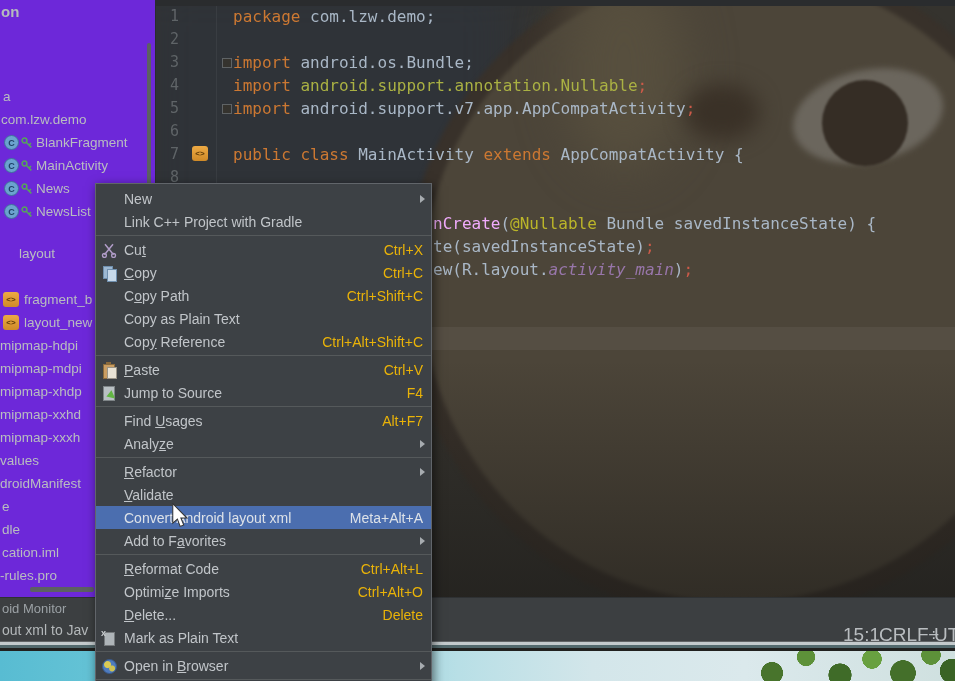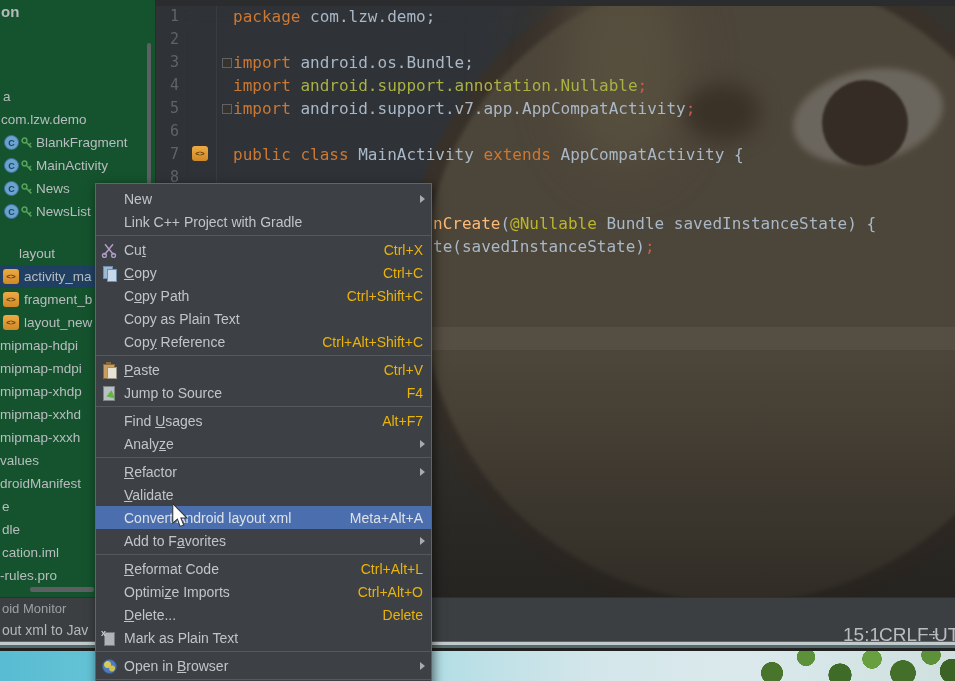--- a/index.html
+++ b/index.html
@@ -1,21 +1,21 @@
 <!DOCTYPE html>
 <html><head>
 <meta charset="utf-8">
 <style>
   html,body{margin:0;padding:0}
   body{width:955px;height:681px;position:relative;overflow:hidden;background:#3c3f41;
        font-family:"Liberation Sans",sans-serif;-webkit-font-smoothing:antialiased}
   .abs{position:absolute}
 
   
-  #project-panel{left:0;top:0;width:155px;height:597px;background:#14532d;overflow:hidden}
+  #project-panel{left:0;top:0;width:155px;height:597px;background:#6d28d9;overflow:hidden}
   #panel-header{left:1px;top:3px;font-size:15px;font-weight:bold;color:#b6babd}
   .trow{position:absolute;left:0;width:155px;height:23px;display:flex;align-items:center;
         font-size:13.5px;color:#b9bdc0;white-space:nowrap}
   .trow.sel{background:#1f4062}
   .ic-xml{width:16px;height:15px;border-radius:3px;background:linear-gradient(#edaa44,#cf8a28);
           display:inline-flex;align-items:center;justify-content:center;flex:none;
           font-size:8px;font-weight:bold;color:#5d3a08;margin:0 5px 0 3px}
   .ic-xml::after{content:"<>"}
   .ic-class{width:13px;height:13px;border-radius:50%;background:#6ba3cf;border:1px solid #3f6f9d;
             display:inline-flex;align-items:center;justify-content:center;flex:none;
@@ -40,21 +40,21 @@
   #editor-topstrip{left:0;top:0;width:799px;height:6px;background:#2a2c2e;z-index:3}
   #gutter-sep{left:60px;top:0;width:1px;height:597px;background:rgba(255,255,255,.05);z-index:1}
   .lnum{position:absolute;left:0;width:23px;text-align:right;z-index:2;
         font-family:"DejaVu Sans Mono",monospace;font-size:15px;line-height:23px;color:#5f6467}
   .fold{position:absolute;left:66px;width:8px;height:8px;border:1px solid #5f6365;z-index:2;background:#35332e}
   .cl{position:absolute;left:77px;z-index:2;font-family:"DejaVu Sans Mono",monospace;
       font-size:16px;line-height:23px;white-space:pre}
   .cf{position:absolute;left:277px;z-index:2;font-family:"DejaVu Sans Mono",monospace;
       font-size:16px;line-height:23px;white-space:pre}
   .t-kw{color:#cc7832}.t-pl{color:#a9b7c6}.t-warn{color:#aab143}.t-anno{color:#bbb529}
-  .t-meth{color:#fdba74}.t-field{color:#9876aa;font-style:italic}.t-semi{color:#cc5a49}
+  .t-meth{color:#f0abfc}.t-field{color:#9876aa;font-style:italic}.t-semi{color:#cc5a49}
   #gutter-xml-icon{left:33px;top:146px;z-index:2}
 
   
   #panel-bottom-sep{left:0;top:597px;width:955px;height:1px;background:#2e3133}
   #tool-tab{left:2px;top:601px;font-size:13px;color:#9ba1a5}
   #status-msg{left:2px;top:622px;font-size:14px;color:#b4b8ba;white-space:nowrap}
   .status-right{top:624px;font-size:19px;color:#b9bdc0;white-space:nowrap}
   #edge1{left:0;top:641px;width:955px;height:1px;background:#606365}
   #edge2{left:0;top:642px;width:955px;height:3px;background:#c3cacc}
   #edge3{left:0;top:645px;width:955px;height:3px;background:#52696d}
@@ -151,24 +151,20 @@
       <circle cx="3.2" cy="3.2" r="2.2" fill="none" stroke="#57a35c" stroke-width="1.4"></circle>
       <path d="M5 5 L9.5 9.5 M7.3 7.3 L9.2 5.6" stroke="#57a35c" stroke-width="1.4" fill="none"></path>
       </svg>
     <span>NewsList</span>
     </div>
 
   <div class="trow" style="top:242px;padding-left:19px">
     <span>layout</span>
     </div>
 
-  <div class="trow sel" style="top:265px">
-    <span class="ic-xml"></span>
-    <span>activity_ma</span>
-    </div>
   <div class="trow" style="top:288px">
     <span class="ic-xml"></span>
     <span>fragment_b</span>
     </div>
   <div class="trow" style="top:311px">
     <span class="ic-xml"></span>
     <span>layout_new</span>
     </div>
 
   <div class="trow" style="top:334px">
@@ -237,20 +233,21 @@
   <span class="ic-xml abs" id="gutter-xml-icon"></span>
 
   <div class="cl" style="top:5px"><span class="t-kw">package </span><span class="t-pl">com.lzw.demo;</span></div>
   <div class="cl" style="top:51px"><span class="t-kw">import </span><span class="t-pl">android.os.Bundle;</span></div>
   <div class="cl" style="top:74px"><span class="t-kw">import </span><span class="t-warn">android.support.annotation.Nullable</span><span class="t-semi">;</span></div>
   <div class="cl" style="top:97px"><span class="t-kw">import </span><span class="t-pl">android.support.v7.app.AppCompatActivity</span><span class="t-semi">;</span></div>
   <div class="cl" style="top:143px"><span class="t-kw">public class </span><span class="t-pl">MainActivity </span><span class="t-kw">extends </span><span class="t-pl">AppCompatActivity {</span></div>
 
   <div class="cf" style="top:212px"><span class="t-meth">nCreate</span><span class="t-pl">(</span><span class="t-anno">@Nullable</span><span class="t-pl"> Bundle savedInstanceState) {</span></div>
   <div class="cf" style="top:235px"><span class="t-pl">te(savedInstanceState)</span><span class="t-semi">;</span></div>
+  <div class="cf" style="top:258px"><span class="t-pl">ew(R.layout.</span><span class="t-field">activity_main</span><span class="t-pl">)</span><span class="t-semi">;</span></div>
 </div>
 
 <div id="panel-bottom-sep" class="abs"></div>
 <div id="tool-tab" class="abs">oid Monitor</div>
 <div id="status-msg" class="abs">out xml to Jav</div>
 <div class="abs status-right" style="left:843px">15:1</div>
 <div class="abs status-right" style="left:879px">CRLF÷</div>
 <div class="abs status-right" style="left:934px">UTF-8</div>
 
 <div id="edge1" class="abs"></div>

